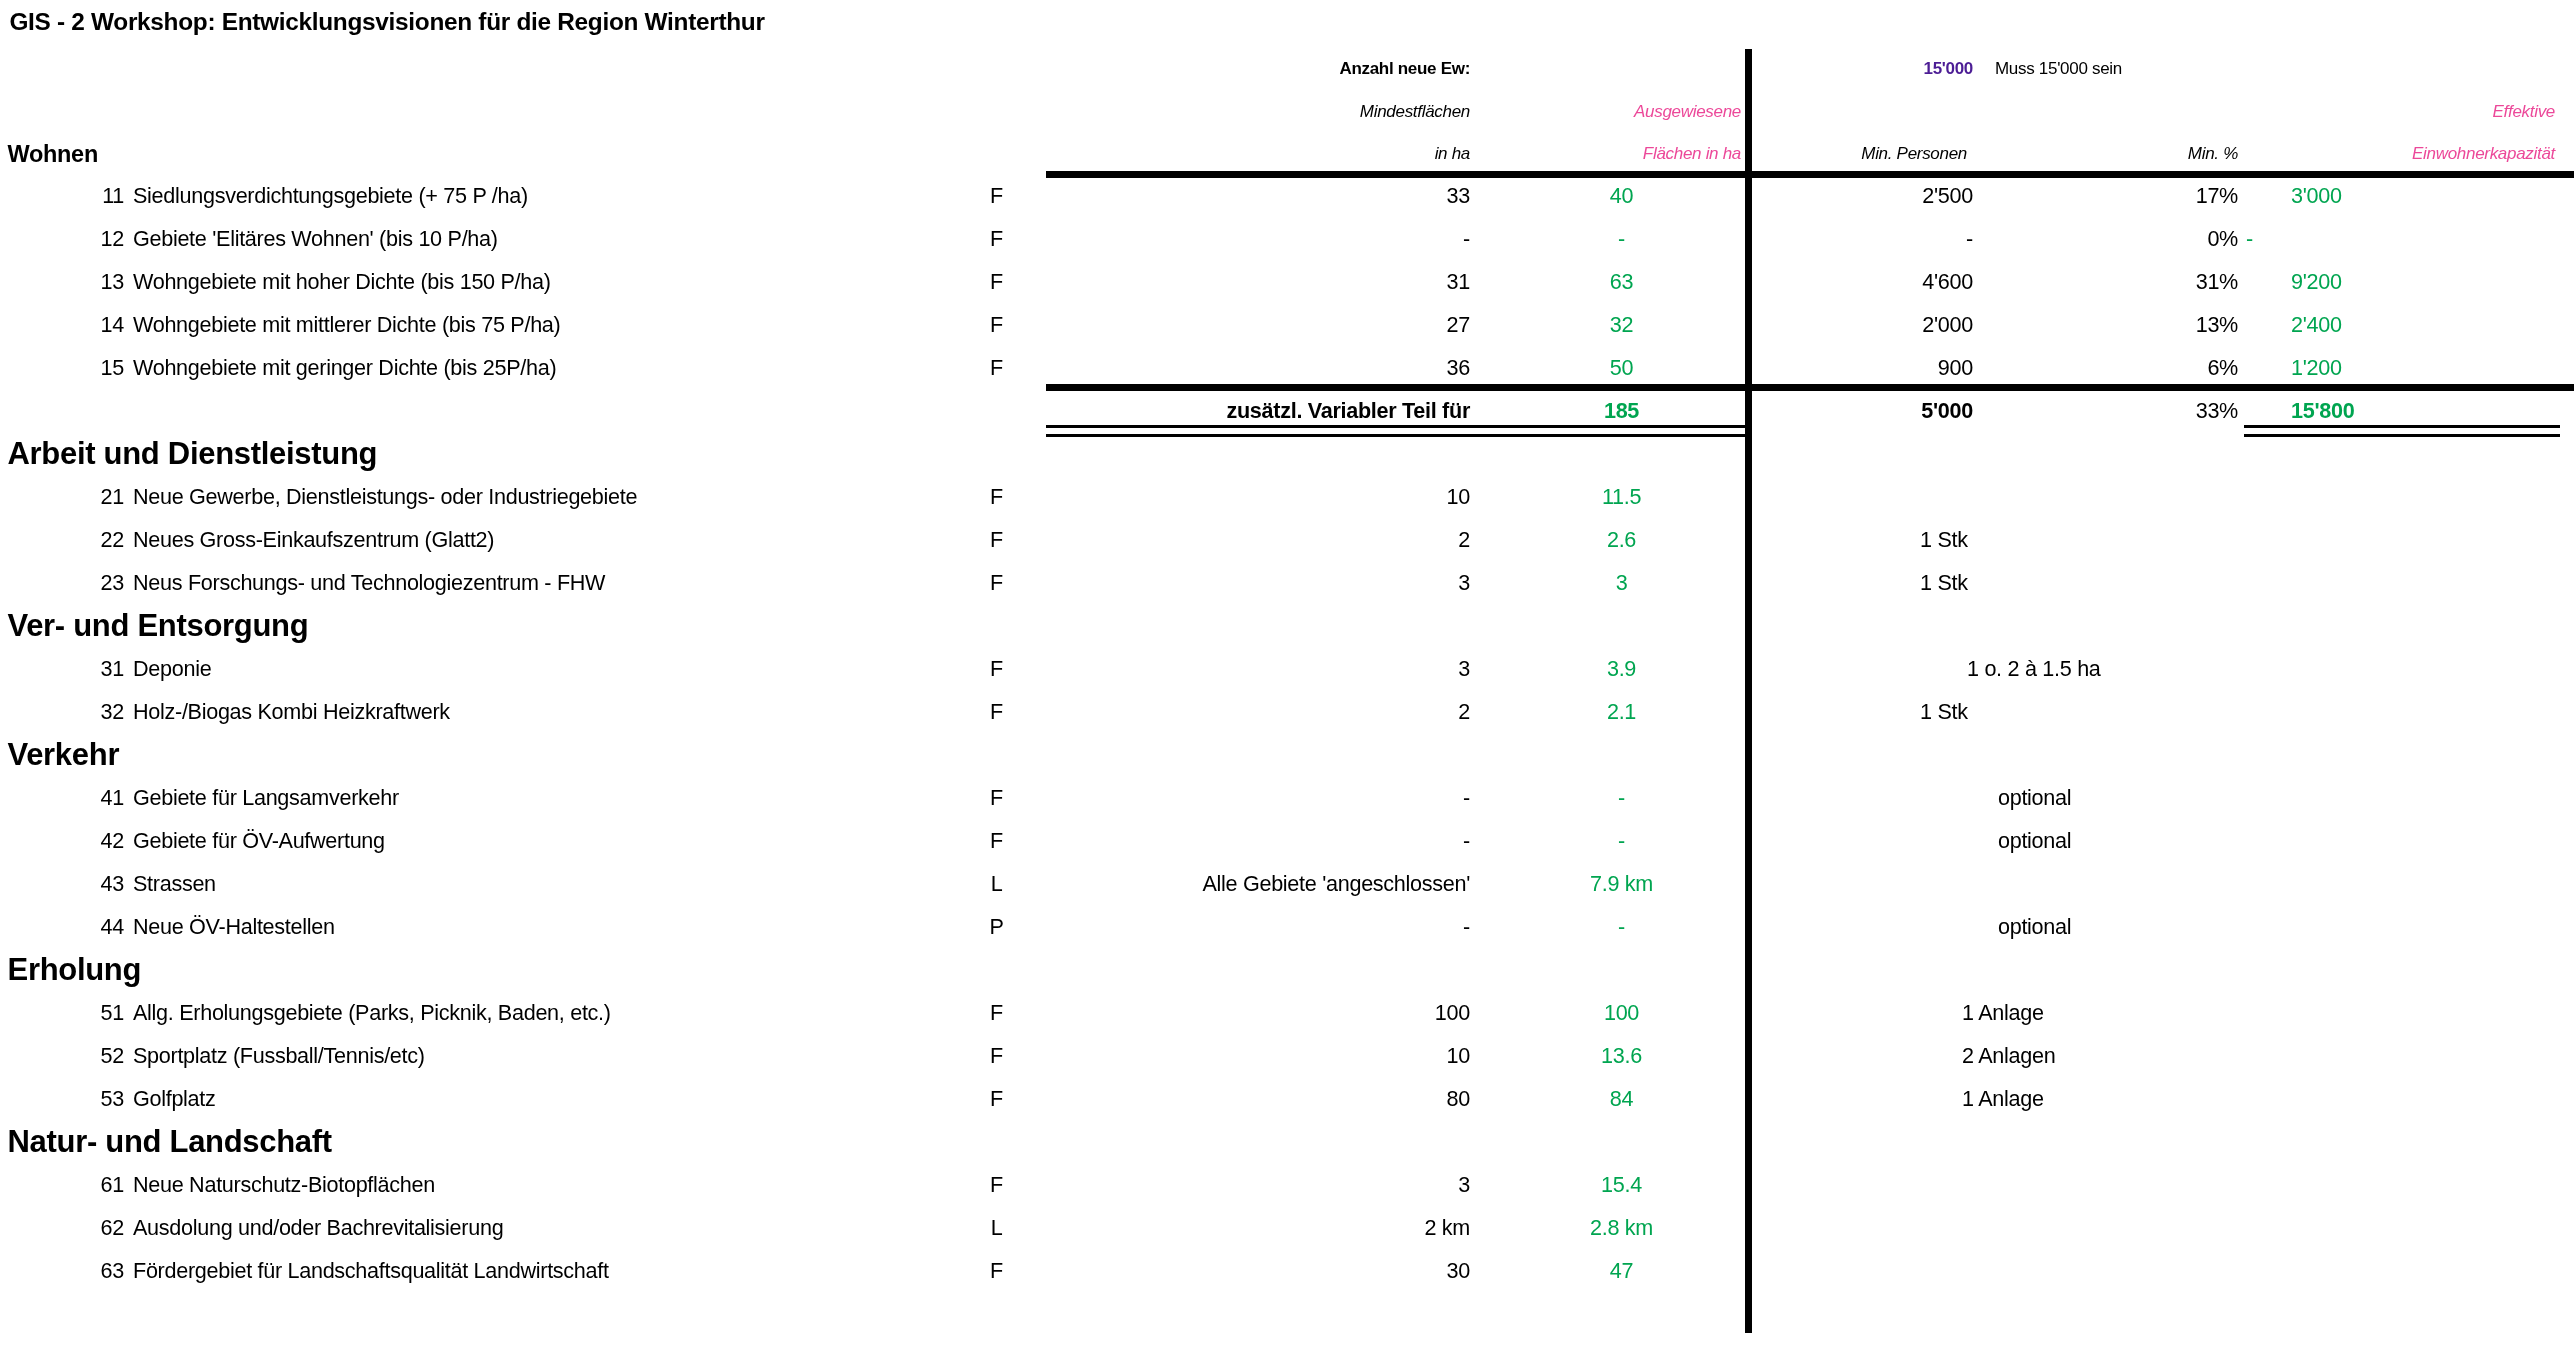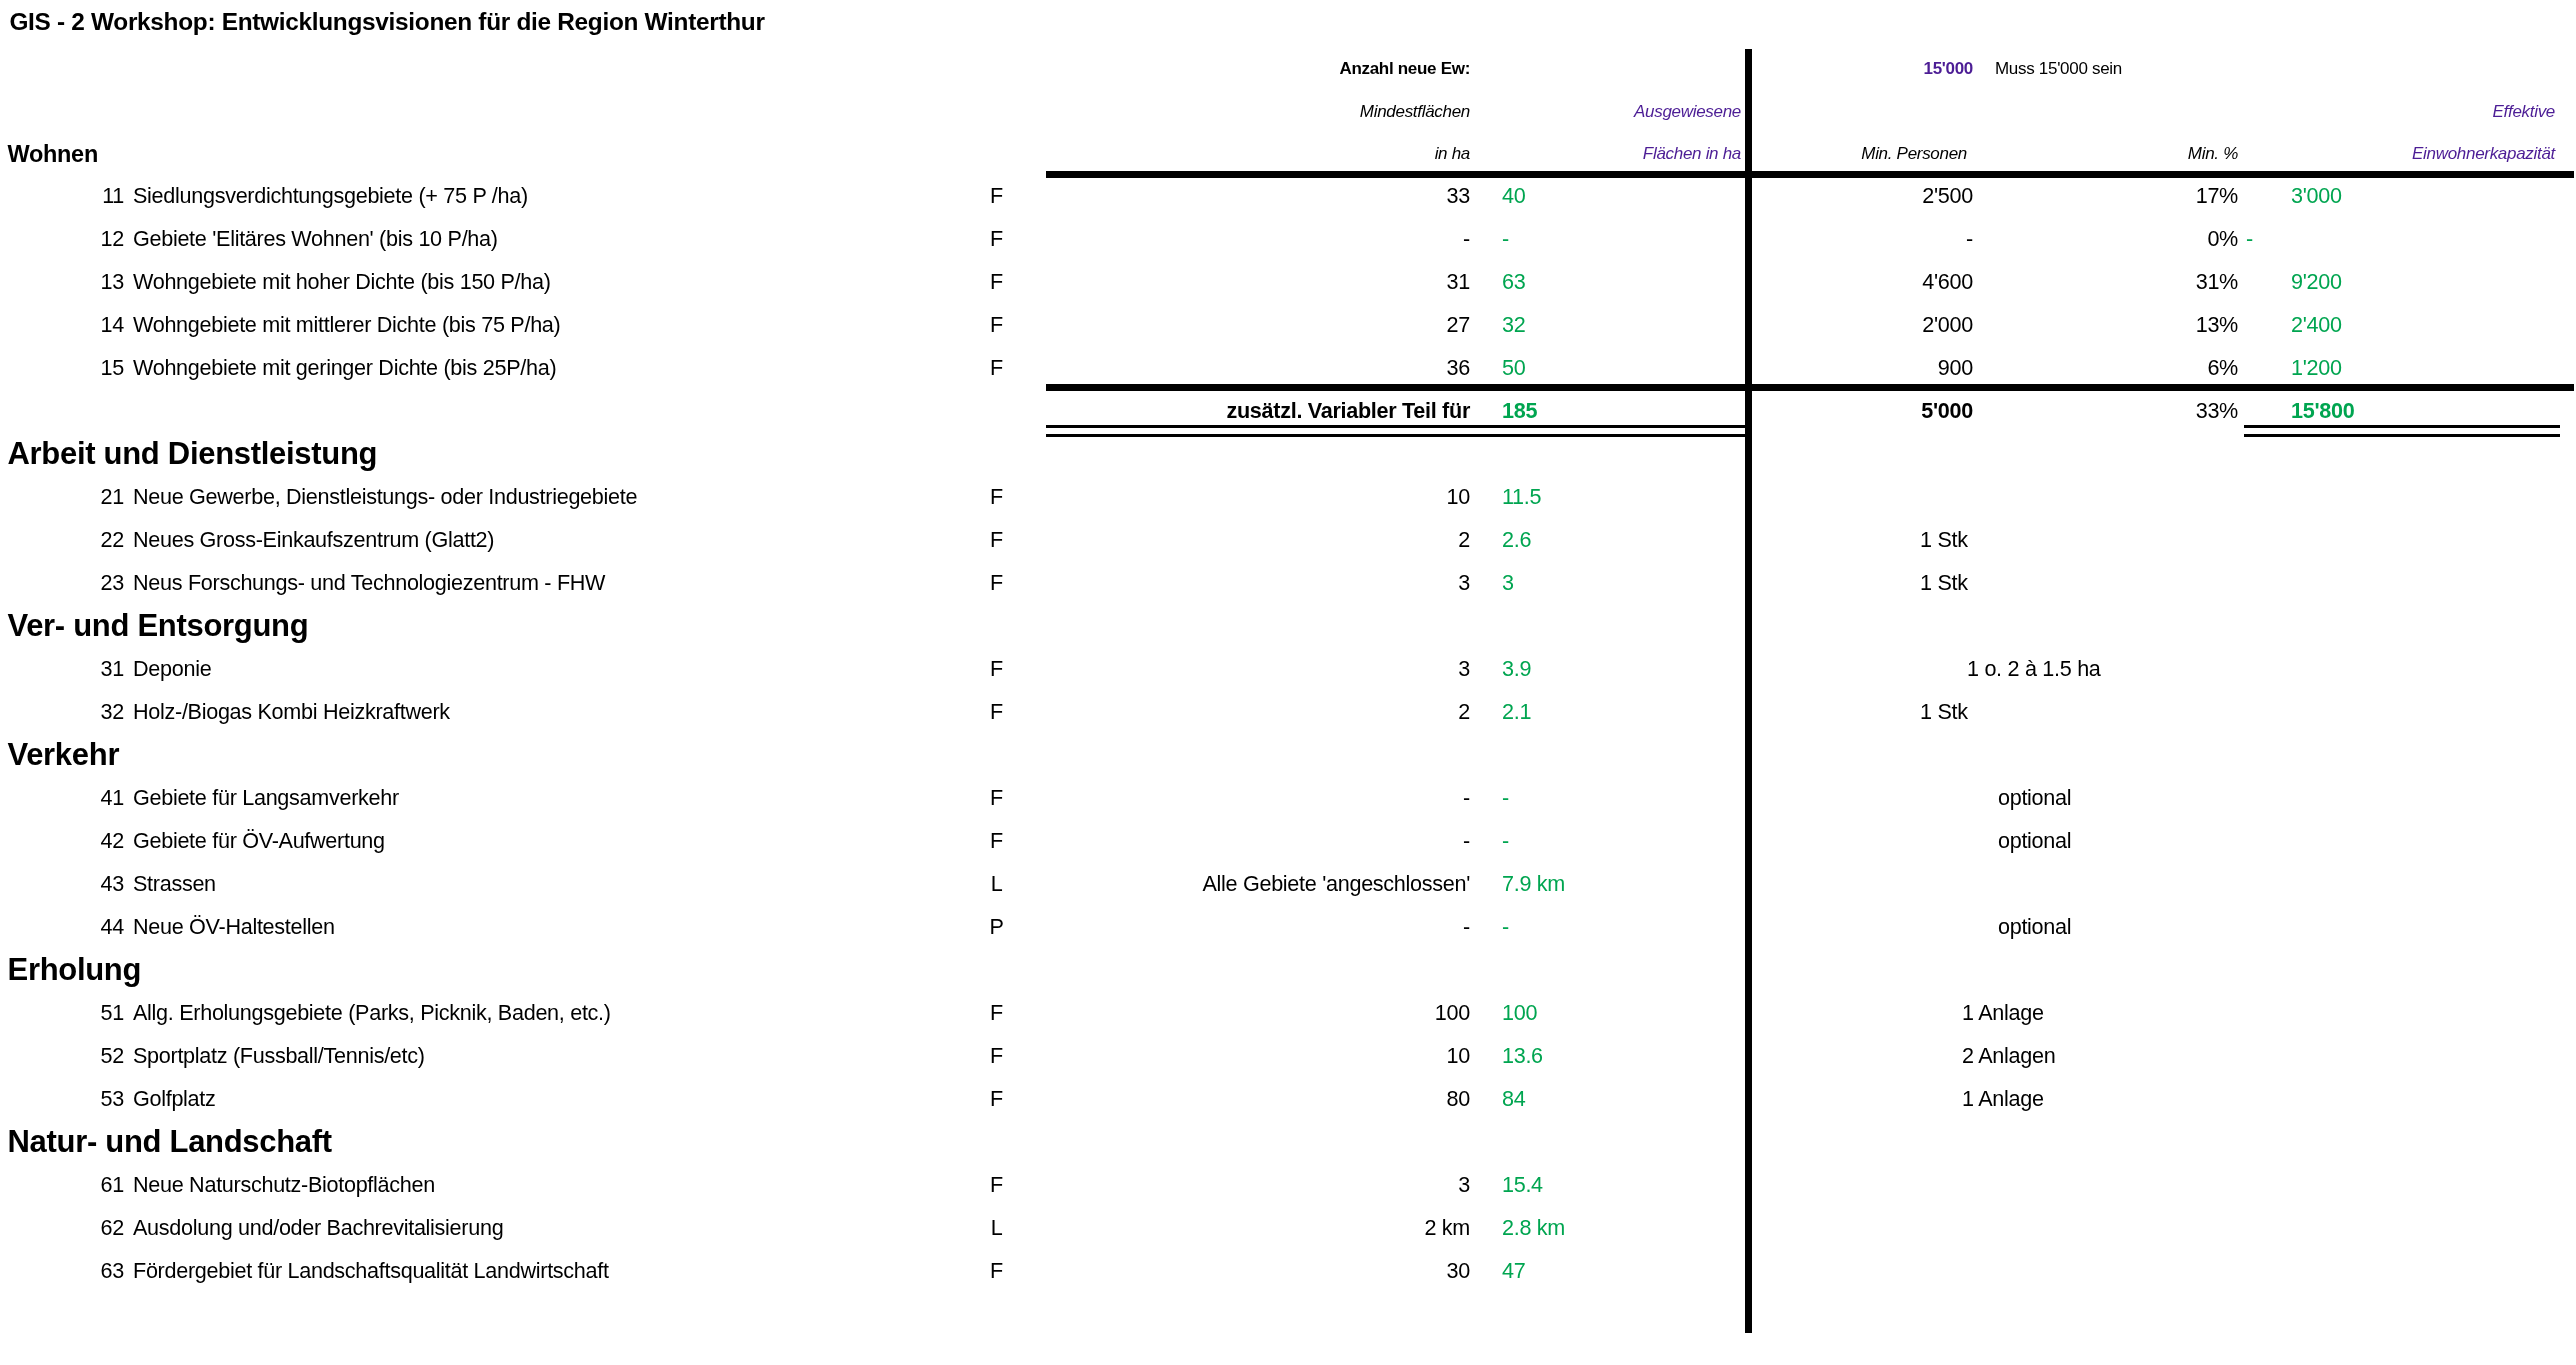--- a/index.html
+++ b/index.html
@@ -8,21 +8,21 @@
     position:relative;width:2576px;height:1366px;background:#fff;
     font-family:"Liberation Sans",sans-serif;font-size:21.6px;color:#000;
     letter-spacing:-0.3px;
   }
   .title{position:absolute;left:9.4px;top:7.5px;font-size:24.4px;font-weight:700;white-space:nowrap;}
 
   
   .hdr{position:absolute;white-space:nowrap;line-height:30px;height:30px;font-size:17px;}
   .b{font-weight:700;}
   .i{font-style:italic;}
-  .green{color:#4c1d95;}
+  .green{color:#ec4899;}
   .red{color:#4c1d95;}
   .ra{text-align:right;}
 
   .h-anzahl{left:1080px;width:390px;top:54px;}
   .h-check{left:1765px;width:208px;top:54px;}
   .h-note{left:1995px;top:54px;}
   .h-mindest{left:1080px;width:390px;top:97px;}
   .h-ausgew{left:1502px;width:239px;top:97px;}
   .h-effektive{left:2291px;width:264px;top:97px;}
   .h-wohnen{left:7.5px;top:139px;font-size:23.5px;}
@@ -43,21 +43,21 @@
   .dline-right{left:2244px;top:425px;width:316px;}
 
   
   #rows{position:absolute;left:0;top:174px;width:2576px;}
   .row{position:relative;height:43px;}
   .row span{position:absolute;top:0;line-height:43px;white-space:nowrap;display:block;}
   .c-num{left:0;width:124px;text-align:right;}
   .c-label{left:133px;}
   .c-typ{left:976px;width:41px;text-align:center;}
   .c-min{left:1033px;width:437px;text-align:right;}
-  .c-ausg{left:1502px;width:239px;text-align:left;color:#00a550;}
+  .c-ausg{left:1502px;width:239px;text-align:center;color:#00a550;}
   .c-pers{left:1765px;width:208px;text-align:right;}
   .c-pct{left:2018px;width:220px;text-align:right;}
   .c-eff{left:2291px;width:264px;text-align:left;color:#00a550;}
 
   .section .c-label{left:7.5px;font-weight:700;font-size:31px;}
   .total .c-label{left:1033px;width:437px;text-align:right;font-weight:700;}
   .total .c-ausg,.total .c-eff{font-weight:700;}
   .total .c-pers{font-weight:700;}
 
   .dashpad .c-min{padding-right:30px;}

